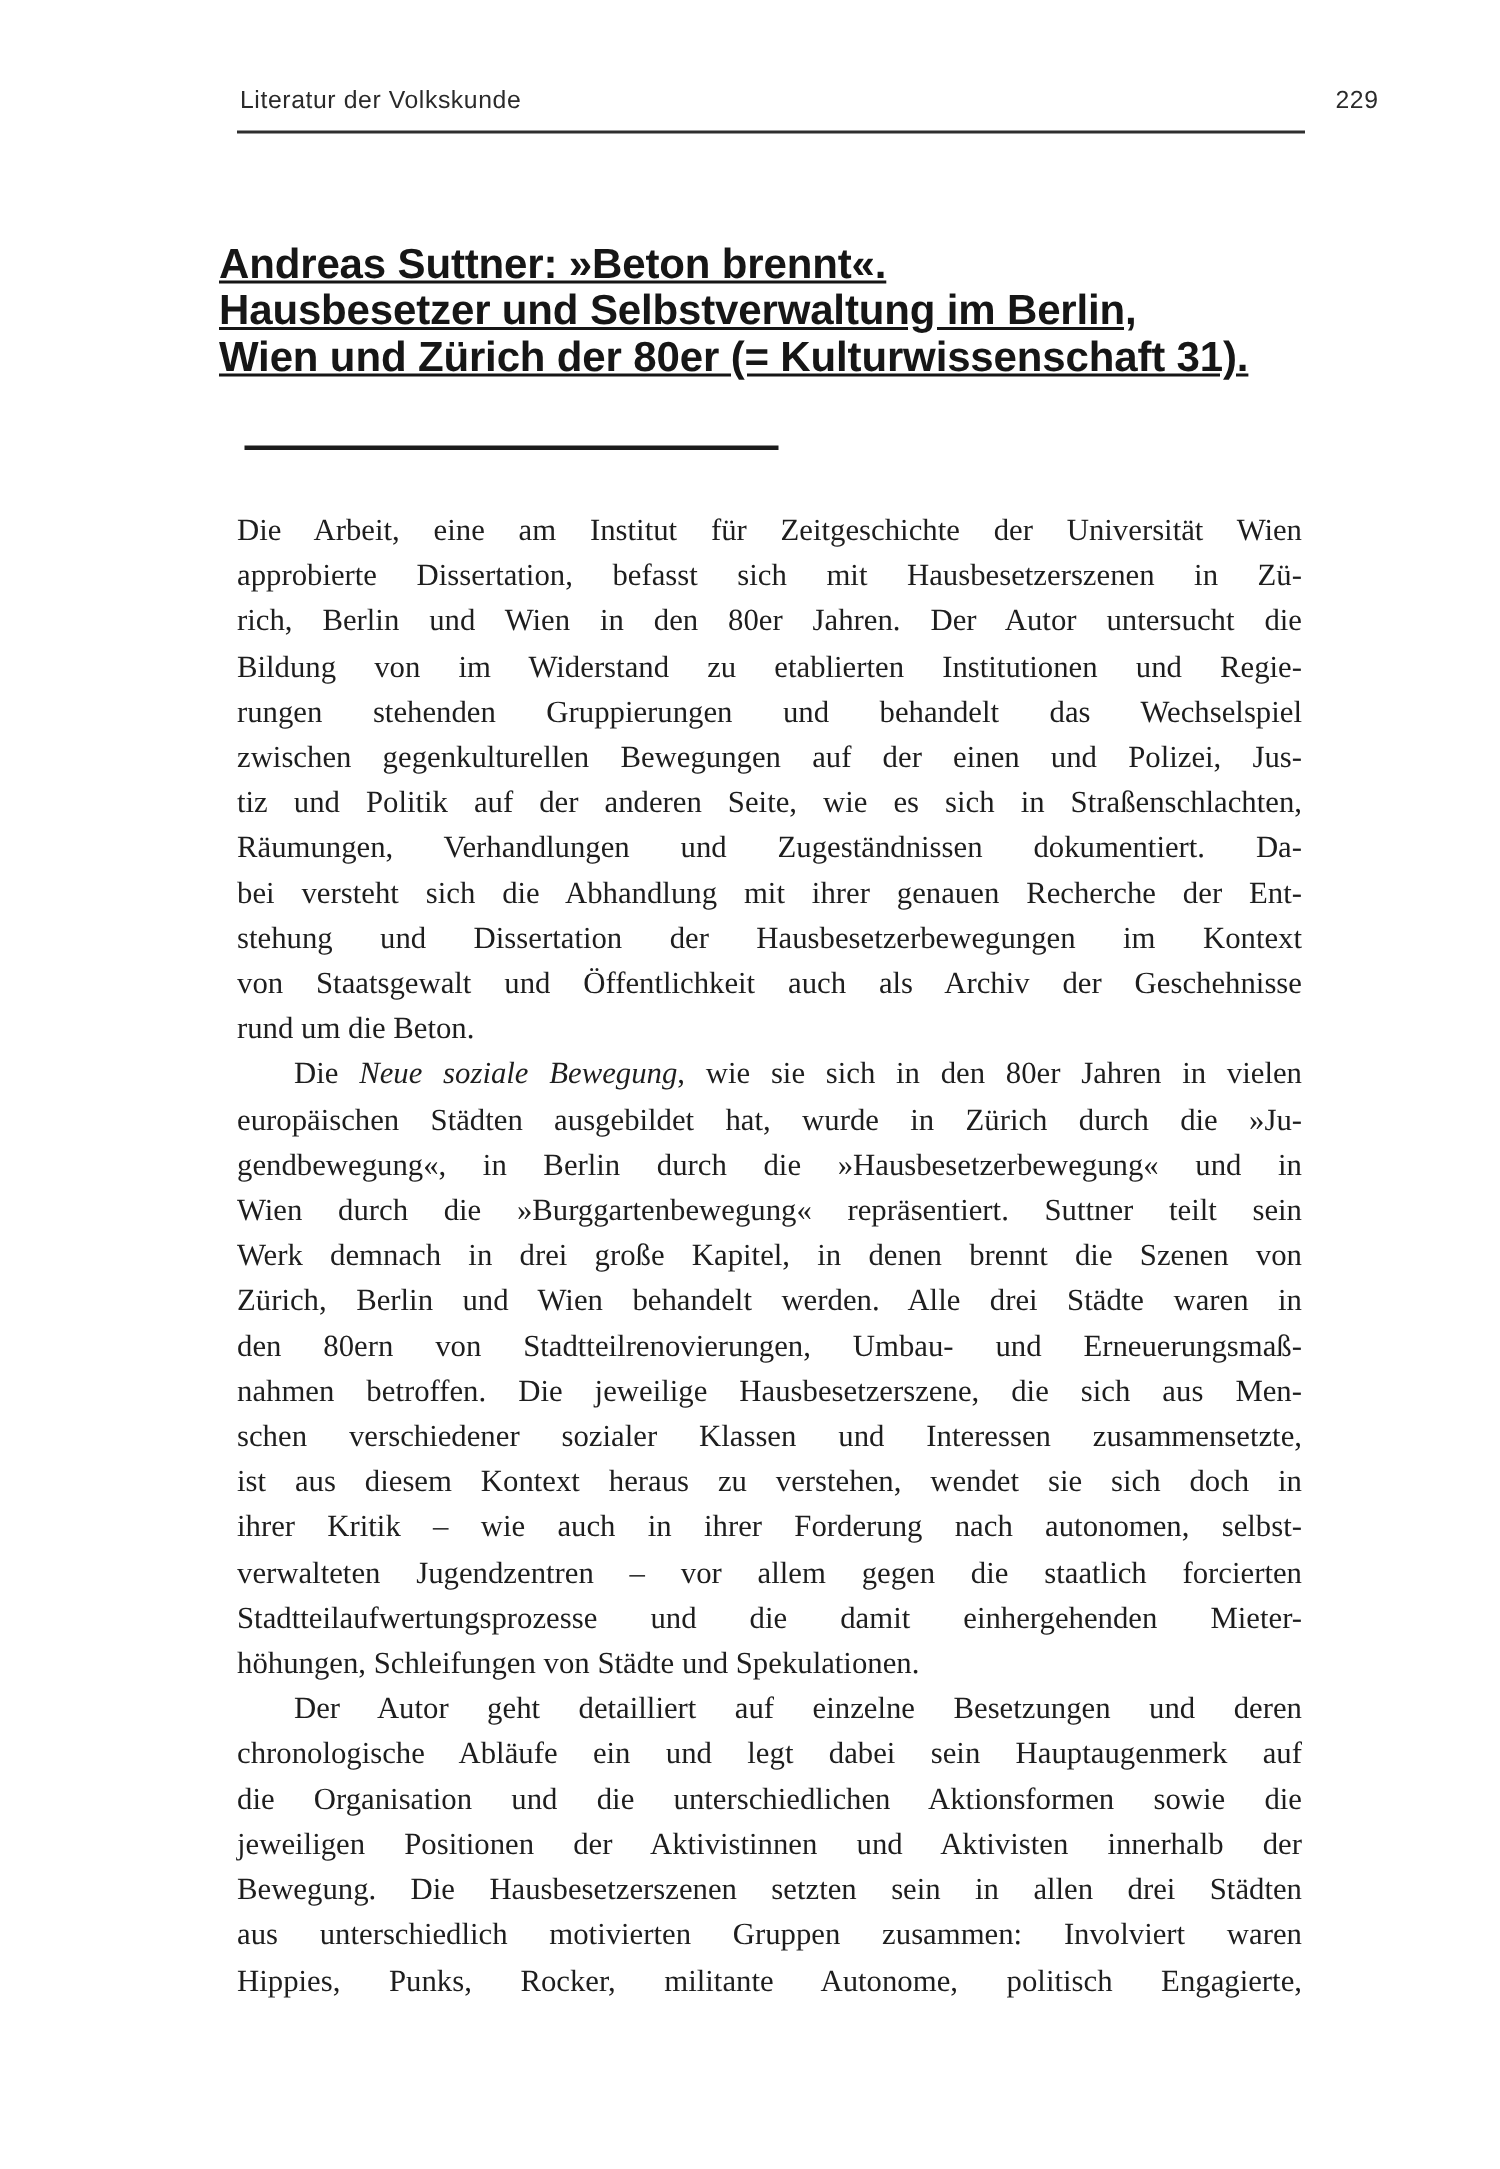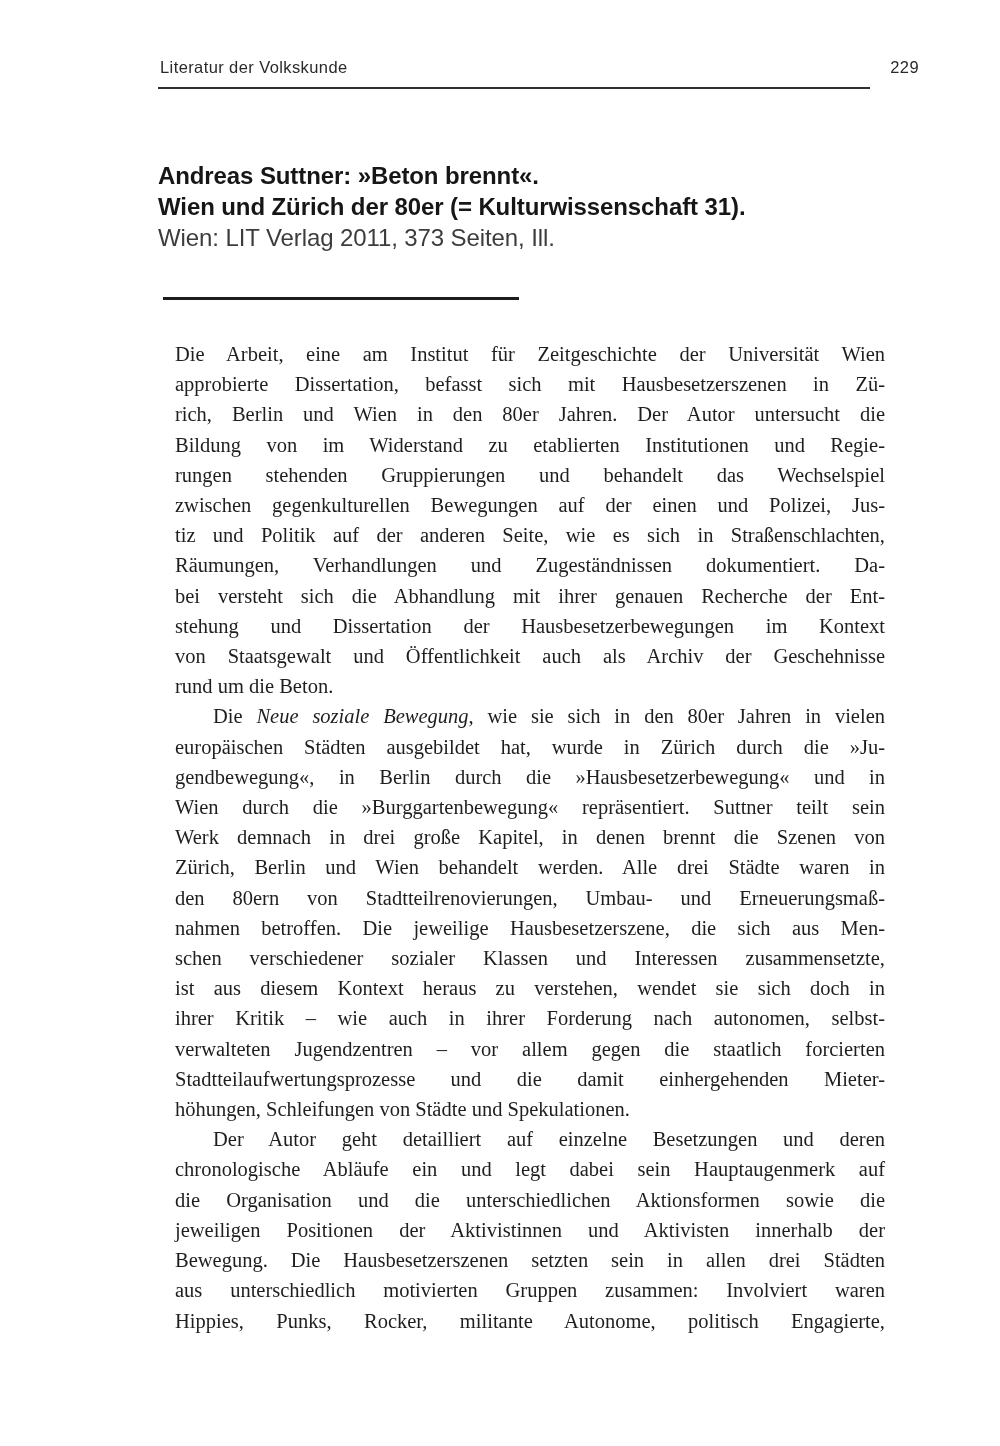--- a/index.html
+++ b/index.html
@@ -29,39 +29,40 @@
   }
   .head-rule {
     position: absolute;
     left: 158px; top: 87px;
     width: 712px; height: 2px;
     background: #2e2e2e;
   }
   
   .review-heading {
     position: absolute;
-    left: 158px; top: 160px;
+    left: 146px; top: 160px;
     width: 712px;
     line-height: 31px;
-    font-size: 24px;
+    font-size: 28px;
     color: #161616;
     letter-spacing: -0.1px;
+    text-decoration: underline;
   }
   .review-heading .bold { font-weight: bold; }
   .review-heading .imprint { font-weight: normal; color: #3c3c3c; }
   .title-rule {
     position: absolute;
     left: 163px; top: 297px;
     width: 356px; height: 3px;
     background: #1c1c1c;
   }
   
   .body-text {
     position: absolute;
-    left: 175px; top: 339px;
+    left: 158px; top: 339px;
     width: 710px;
     font-family: "Liberation Serif", "DejaVu Serif", serif;
     font-size: 20.5px;
     line-height: 30.2px;
     color: #1e1e1e;
   }
   .body-line {
     text-align: justify;
     text-align-last: justify;
     white-space: normal;
@@ -80,22 +81,22 @@
 <div class="page">
 
   <span class="running-title">Literatur der Volkskunde</span>
 
   <span class="page-number">229</span>
 
   <div class="head-rule"></div>
 
   <section class="review-heading">
     <div class="bold">Andreas Suttner: »Beton brennt«.</div>
+    <div class="bold">Hausbesetzer und Selbstverwaltung im Berlin,</div>
     <div class="bold">Wien und Zürich der 80er (= Kulturwissenschaft 31).</div>
-    <div class="imprint">Wien: LIT Verlag 2011, 373 Seiten, Ill.</div>
   </section>
 
   <div class="title-rule"></div>
 
   <main class="body-text" id="body-text">
       <div class="body-line"><span>Die Arbeit, eine am Institut für Zeitgeschichte der Universität Wien</span></div>
       <div class="body-line"><span>approbierte Dissertation, befasst sich mit Hausbesetzerszenen in Zü-</span></div>
       <div class="body-line"><span>rich, Berlin und Wien in den 80er Jahren. Der Autor untersucht die</span></div>
       <div class="body-line"><span>Bildung von im Widerstand zu etablierten Institutionen und Regie-</span></div>
       <div class="body-line"><span>rungen stehenden Gruppierungen und behandelt das Wechselspiel</span></div>

